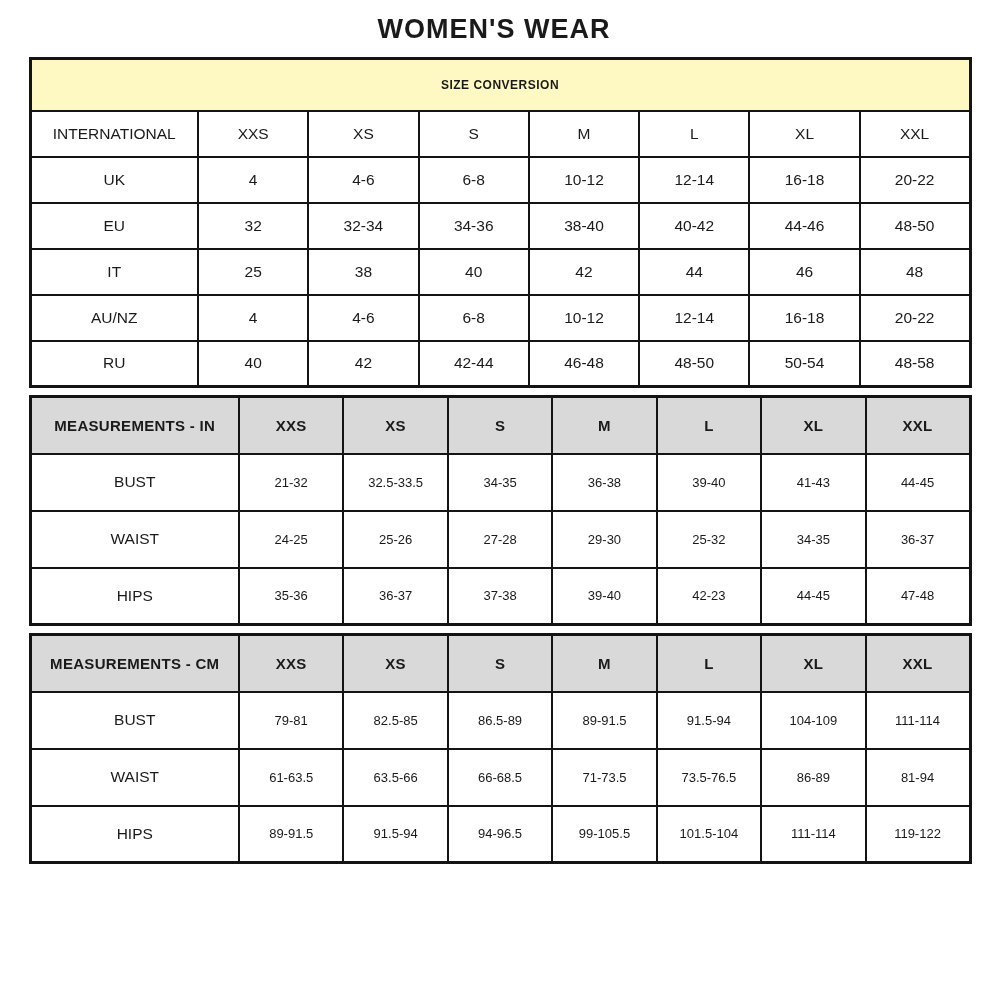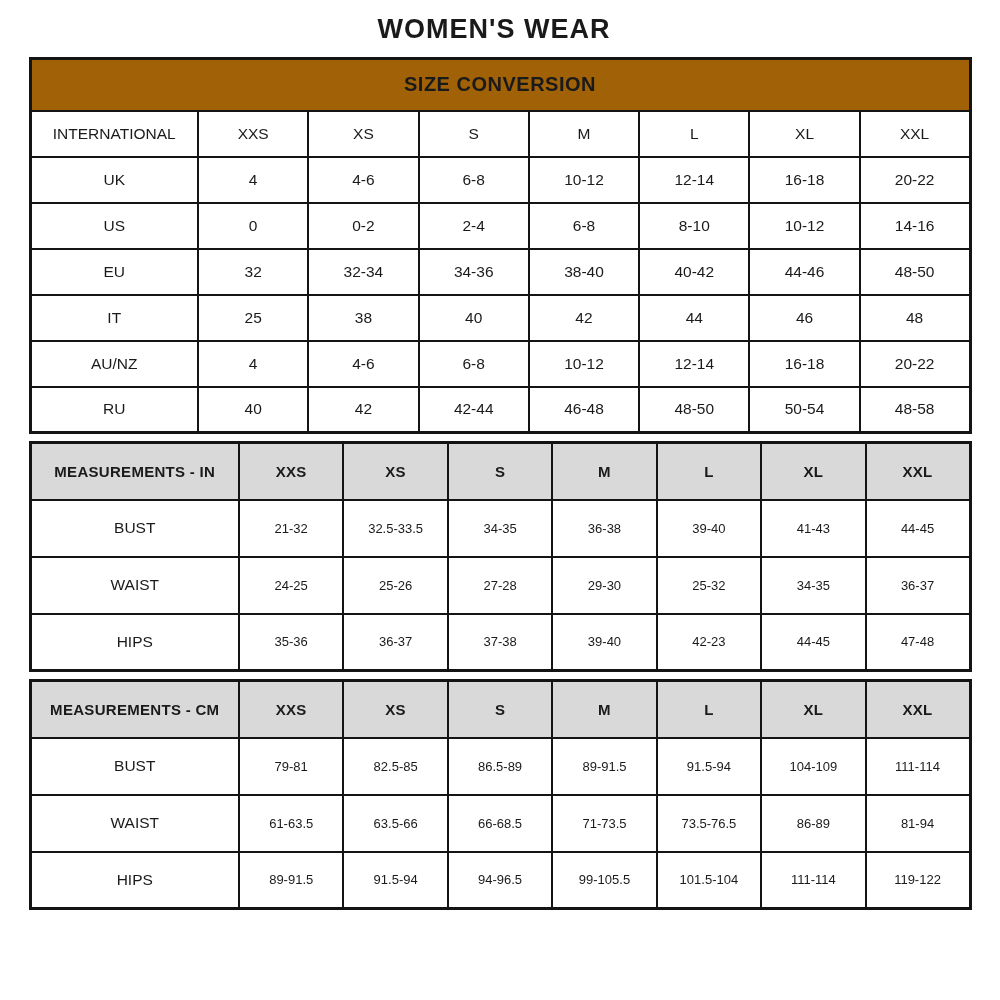--- a/index.html
+++ b/index.html
@@ -36,23 +36,23 @@
     vertical-align: middle;
     padding: 0 2px;
     overflow: hidden;
   }
 
   
   .t1 col.c-label { width: 168px; }
   .t1 tr { height: 46px; }
   .t1 tr.caption-row { height: 52px; }
   .t1 tr.caption-row td {
-    background: #a16207;
+    background: #fef9c3;
     font-weight: 700;
-    font-size: 20px;
+    font-size: 12px;
     letter-spacing: 0.5px;
   }
   .t1 td { font-size: 15.5px; }
 
   
   .tm col.c-label { width: 209px; }
   .tm tr { height: 57px; }
   .tm tr.hdr-row td {
     background: #d9d9d9;
     font-weight: 700;
@@ -90,30 +90,20 @@
       </tr>
       <tr>
         <td>UK</td>
         <td>4</td>
         <td>4-6</td>
         <td>6-8</td>
         <td>10-12</td>
         <td>12-14</td>
         <td>16-18</td>
         <td>20-22</td>
-      </tr>
-      <tr>
-        <td>US</td>
-        <td>0</td>
-        <td>0-2</td>
-        <td>2-4</td>
-        <td>6-8</td>
-        <td>8-10</td>
-        <td>10-12</td>
-        <td>14-16</td>
       </tr>
       <tr>
         <td>EU</td>
         <td>32</td>
         <td>32-34</td>
         <td>34-36</td>
         <td>38-40</td>
         <td>40-42</td>
         <td>44-46</td>
         <td>48-50</td>

